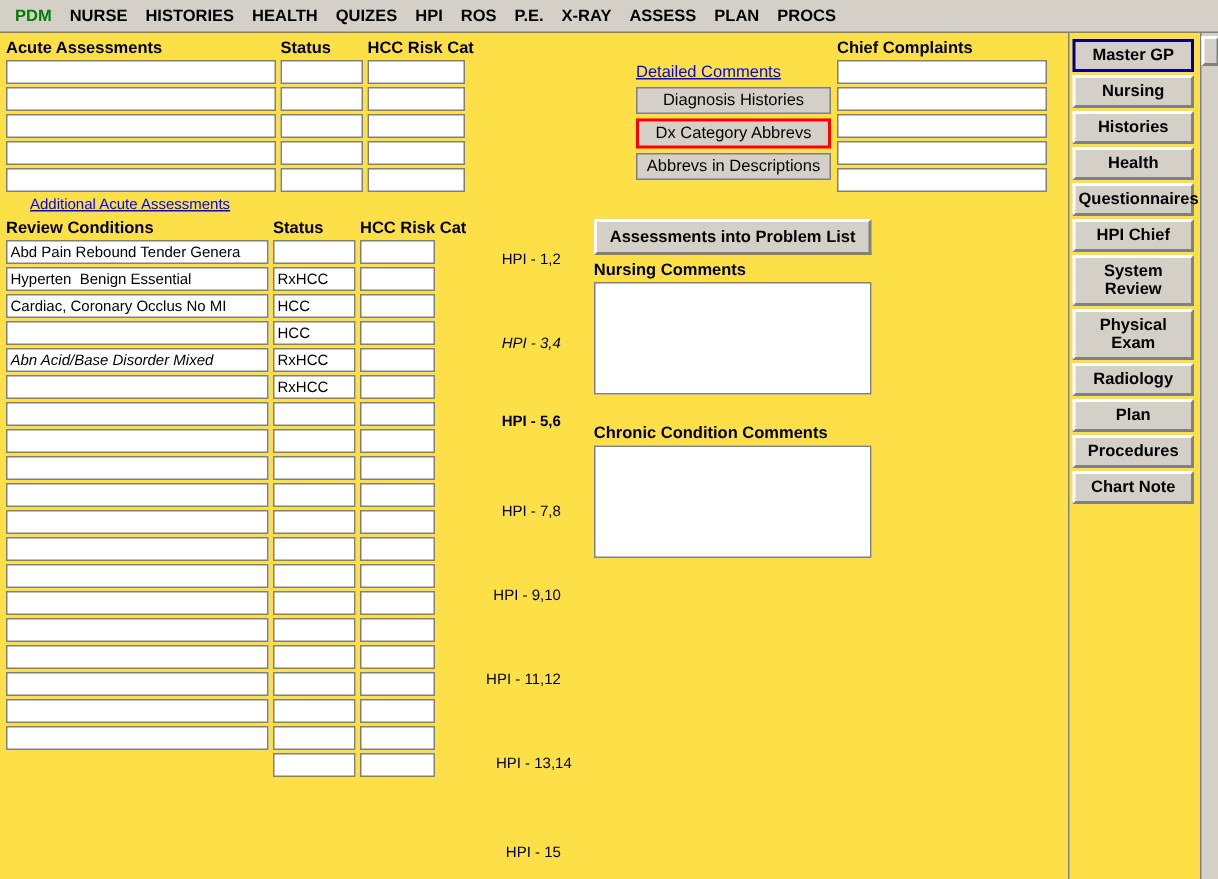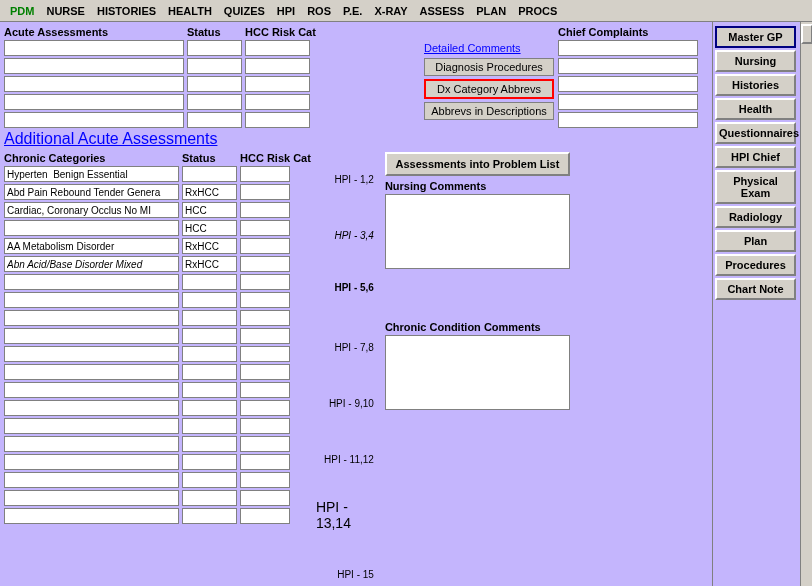--- a/index.html
+++ b/index.html
@@ -20,21 +20,21 @@
       font-size: 11px;
       font-weight: bold;
     }
     .menu-item.green { color: #008000; }
     .menu-item.underline { }
     
     
     .main-content {
       display: flex;
       height: calc(586px - 22px);
-      background: #c4b5fd;
+      background: #fde047;
     }
     
     
     .left-area {
       flex: 1;
       padding: 4px;
       overflow-y: auto;
     }
     
     
@@ -92,22 +92,22 @@
     .flat-btn.highlighted {
       border: 2px solid red;
       background: #d4d0c8;
     }
     
     
     .add-link {
       color: blue;
       text-decoration: underline;
       cursor: pointer;
-      font-size: 16px;
-      margin: 2px 0;
+      font-size: 10px;
+      margin: 2px 16px;
     }
     
     
     .chronic-section { margin-top: 4px; }
     
     .col-label { font-weight: bold; font-size: 11px; margin-bottom: 2px; }
     
     
     .assess-btn {
       background: #d4d0c8;
@@ -206,21 +206,21 @@
               <input type="text" style="width: 65px;">
               <input type="text" style="width: 65px;">
             </div>
           </div>
         </div>
       </div>
 
       <div style="display:flex; flex-direction:column; align-items:flex-start; padding-top:16px; margin-left:4px;">
         <a class="link-text">Detailed Comments</a>
         <div style="margin-top:4px; display:flex; flex-direction:column; gap:2px;">
-          <button class="flat-btn">Diagnosis Procedures</button>
+          <button class="flat-btn">Diagnosis Histories</button>
           <button class="flat-btn highlighted">Dx Category Abbrevs</button>
           <button class="flat-btn">Abbrevs in Descriptions</button>
         </div>
       </div>
 
       <div style="width:150px;">
         <div class="col-label">Chief Complaints</div>
         <div style="display:flex; flex-direction:column; gap:2px;">
           <input type="text" style="width: 140px;">
           <input type="text" style="width: 140px;">
@@ -233,27 +233,26 @@
     </div>
     
     
     <a class="add-link">Additional Acute Assessments</a>
     
     
     <div class="chronic-section">
       <div style="display:flex; gap:3px; align-items:flex-start;">
 
         <div>
-          <div class="col-label">Chronic Categories</div>
+          <div class="col-label">Review Conditions</div>
           <div id="chronic-conditions-list" style="display:flex; flex-direction:column; gap:2px;">
+              <input type="text" value="Abd Pain Rebound Tender Genera" style="width: 175px; height: 16px; font-size: 10px; border: 1px solid rgb(128, 128, 128);">
               <input type="text" value="Hyperten  Benign Essential" style="width: 175px; height: 16px; font-size: 10px; border: 1px solid rgb(128, 128, 128);">
-              <input type="text" value="Abd Pain Rebound Tender Genera" style="width: 175px; height: 16px; font-size: 10px; border: 1px solid rgb(128, 128, 128);">
               <input type="text" value="Cardiac, Coronary Occlus No MI" style="width: 175px; height: 16px; font-size: 10px; border: 1px solid rgb(128, 128, 128);">
               <input type="text" style="width: 175px; height: 16px; font-size: 10px; border: 1px solid rgb(128, 128, 128);">
-              <input type="text" value="AA Metabolism Disorder" style="width: 175px; height: 16px; font-size: 10px; border: 1px solid rgb(128, 128, 128);">
               <input type="text" value="Abn Acid/Base Disorder Mixed" style="width: 175px; height: 16px; font-size: 10px; border: 1px solid rgb(128, 128, 128); font-style: italic;">
               <input type="text" style="width: 175px; height: 16px; font-size: 10px; border: 1px solid rgb(128, 128, 128);">
               <input type="text" style="width: 175px; height: 16px; font-size: 10px; border: 1px solid rgb(128, 128, 128);">
               <input type="text" style="width: 175px; height: 16px; font-size: 10px; border: 1px solid rgb(128, 128, 128);">
               <input type="text" style="width: 175px; height: 16px; font-size: 10px; border: 1px solid rgb(128, 128, 128);">
               <input type="text" style="width: 175px; height: 16px; font-size: 10px; border: 1px solid rgb(128, 128, 128);">
               <input type="text" style="width: 175px; height: 16px; font-size: 10px; border: 1px solid rgb(128, 128, 128);">
               <input type="text" style="width: 175px; height: 16px; font-size: 10px; border: 1px solid rgb(128, 128, 128);">
               <input type="text" style="width: 175px; height: 16px; font-size: 10px; border: 1px solid rgb(128, 128, 128);">
               <input type="text" style="width: 175px; height: 16px; font-size: 10px; border: 1px solid rgb(128, 128, 128);">
@@ -350,21 +349,21 @@
               <div style="display: flex; align-items: center; height: 18px; gap: 2px;">
                 <span style="width: 58px; height: 16px;"></span>
               </div>
               <div style="display: flex; align-items: center; height: 18px; gap: 2px;">
                 <span style="font-size: 10px; width: 58px; text-align: right;">HPI - 11,12</span>
               </div>
               <div style="display: flex; align-items: center; height: 18px; gap: 2px;">
                 <span style="width: 58px; height: 16px;"></span>
               </div>
               <div style="display: flex; align-items: center; height: 18px; gap: 2px;">
-                <span style="font-size: 14px; width: 58px; text-align: left;">HPI - 13,14</span>
+                <span style="font-size: 10px; width: 58px; text-align: center; margin-left: 11px;">HPI - 13,14</span>
               </div>
               <div style="display: flex; align-items: center; height: 18px; gap: 2px;">
                 <span style="width: 58px; height: 16px;"></span>
               </div>
               <div style="display: flex; align-items: flex-end; height: 18px; gap: 2px;">
                 <span style="font-size: 10px; width: 58px; text-align: right;">HPI - 15</span>
               </div>
               <div style="display: flex; align-items: center; height: 18px; gap: 2px;">
                 <span style="width: 58px; height: 16px;"></span>
               </div>
@@ -381,36 +380,37 @@
                 <span style="width: 58px; height: 16px;"></span>
               </div>
             </div>
         </div>
 
         <div style="margin-left:8px; display:flex; flex-direction:column;">
           <button class="assess-btn">Assessments into Problem List</button>
           <div style="font-weight:bold; font-size:11px; margin-bottom:2px;">Nursing Comments</div>
           <textarea class="comments-area" style="width: 185px; height: 75px;"></textarea>
           <div style="height:20px;"></div>
-          <div style="font-weight:bold; font-size:11px; margin-bottom:2px;margin-top:32px;">Chronic Condition Comments</div>
+          <div style="font-weight:bold; font-size:11px; margin-bottom:2px;">Chronic Condition Comments</div>
           <textarea class="chronic-comments-area" style="width: 185px; height: 75px;"></textarea>
         </div>
 
       </div>
     </div>
     
   </div>
 
   <div class="right-sidebar">
     <button class="sidebar-btn bold-border">Master GP</button>
     <button class="sidebar-btn">Nursing</button>
     <button class="sidebar-btn">Histories</button>
     <button class="sidebar-btn">Health</button>
     <button class="sidebar-btn">Questionnaires</button>
     <button class="sidebar-btn">HPI Chief</button>
+    <button class="sidebar-btn">System Review</button>
     <button class="sidebar-btn">Physical Exam</button>
     <button class="sidebar-btn">Radiology</button>
     <button class="sidebar-btn">Plan</button>
     <button class="sidebar-btn">Procedures</button>
     <button class="sidebar-btn">Chart Note</button>
   </div>
 
   <div class="scrollbar-area">
     <div style="width:12px; height:20px; background:#d4d0c8; border:2px solid; border-color:#ffffff #808080 #808080 #ffffff; margin-top:2px;"></div>
   </div>

